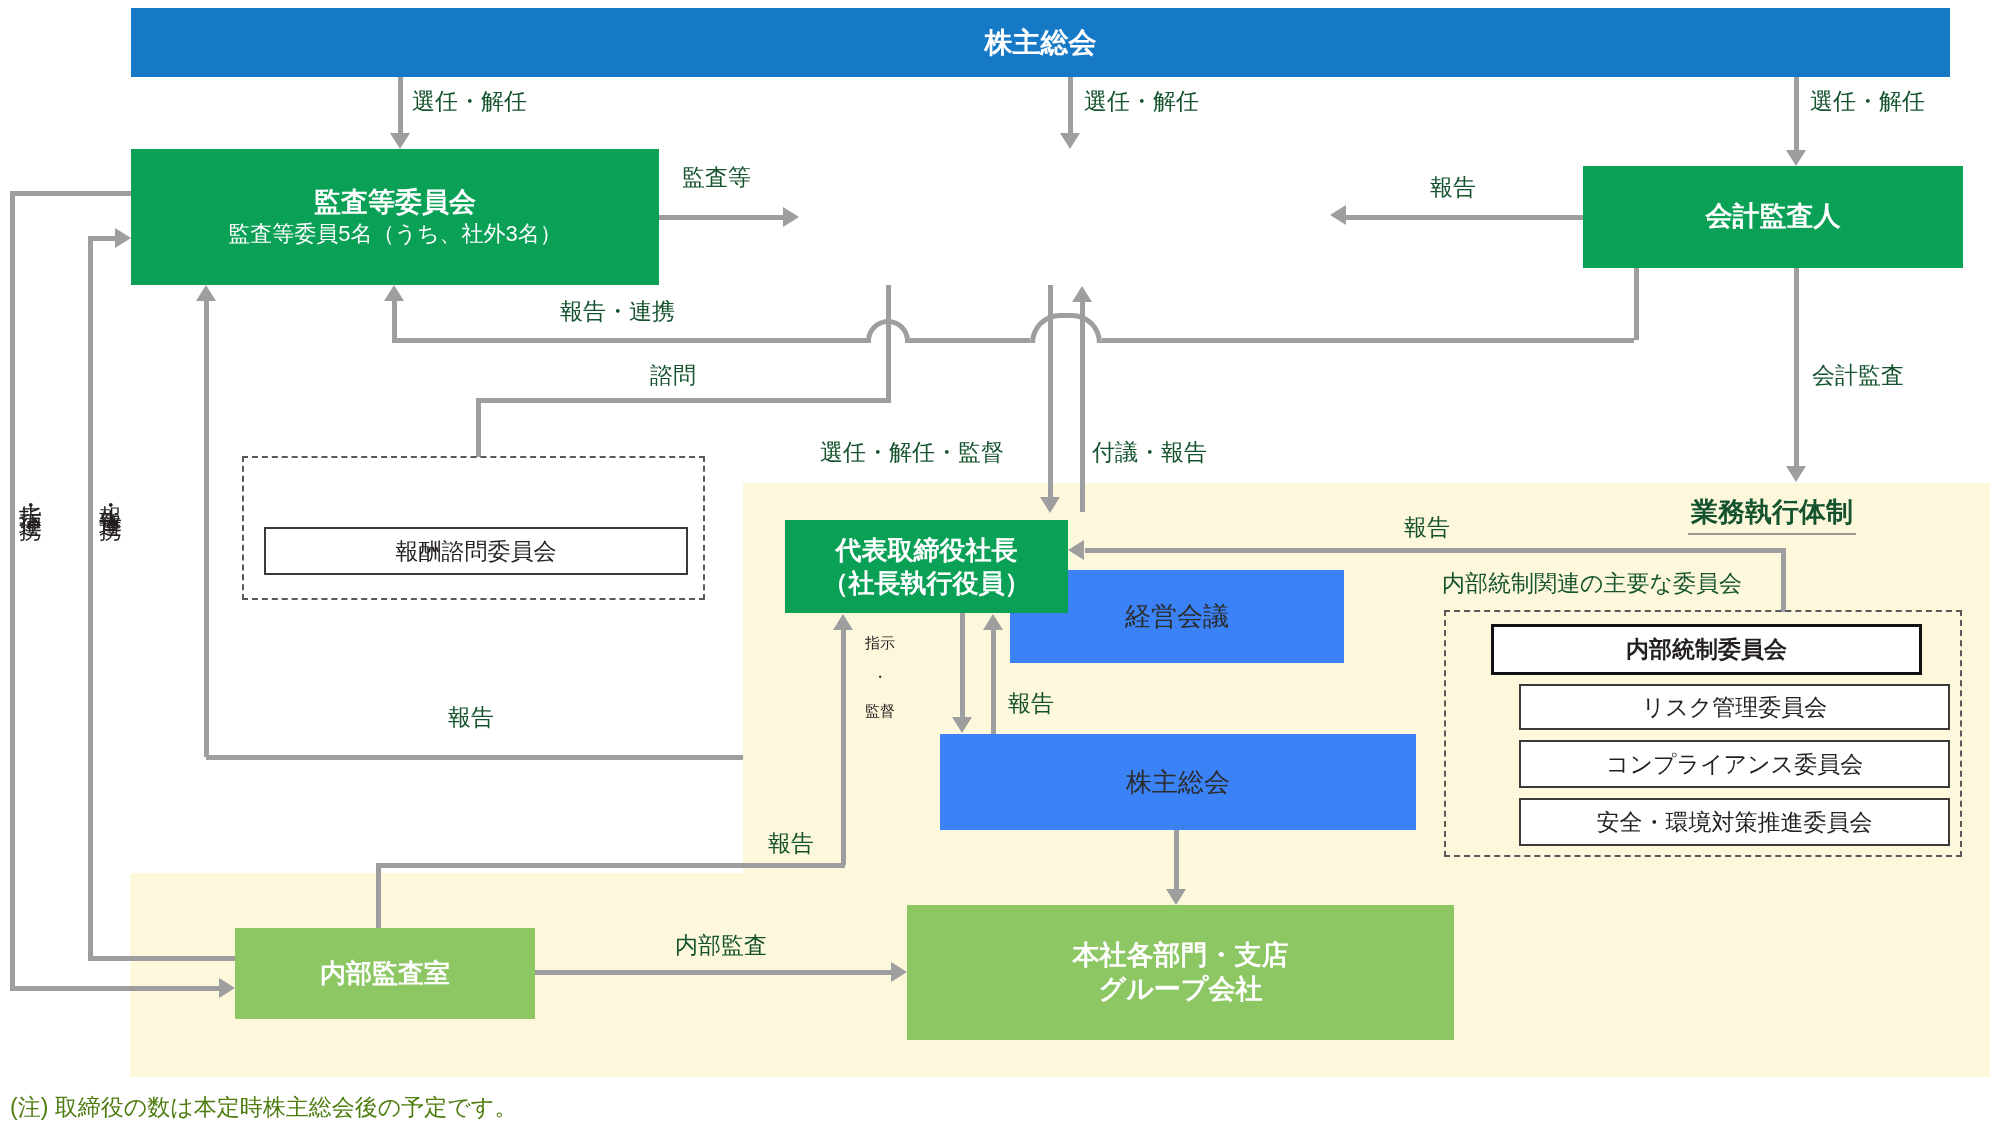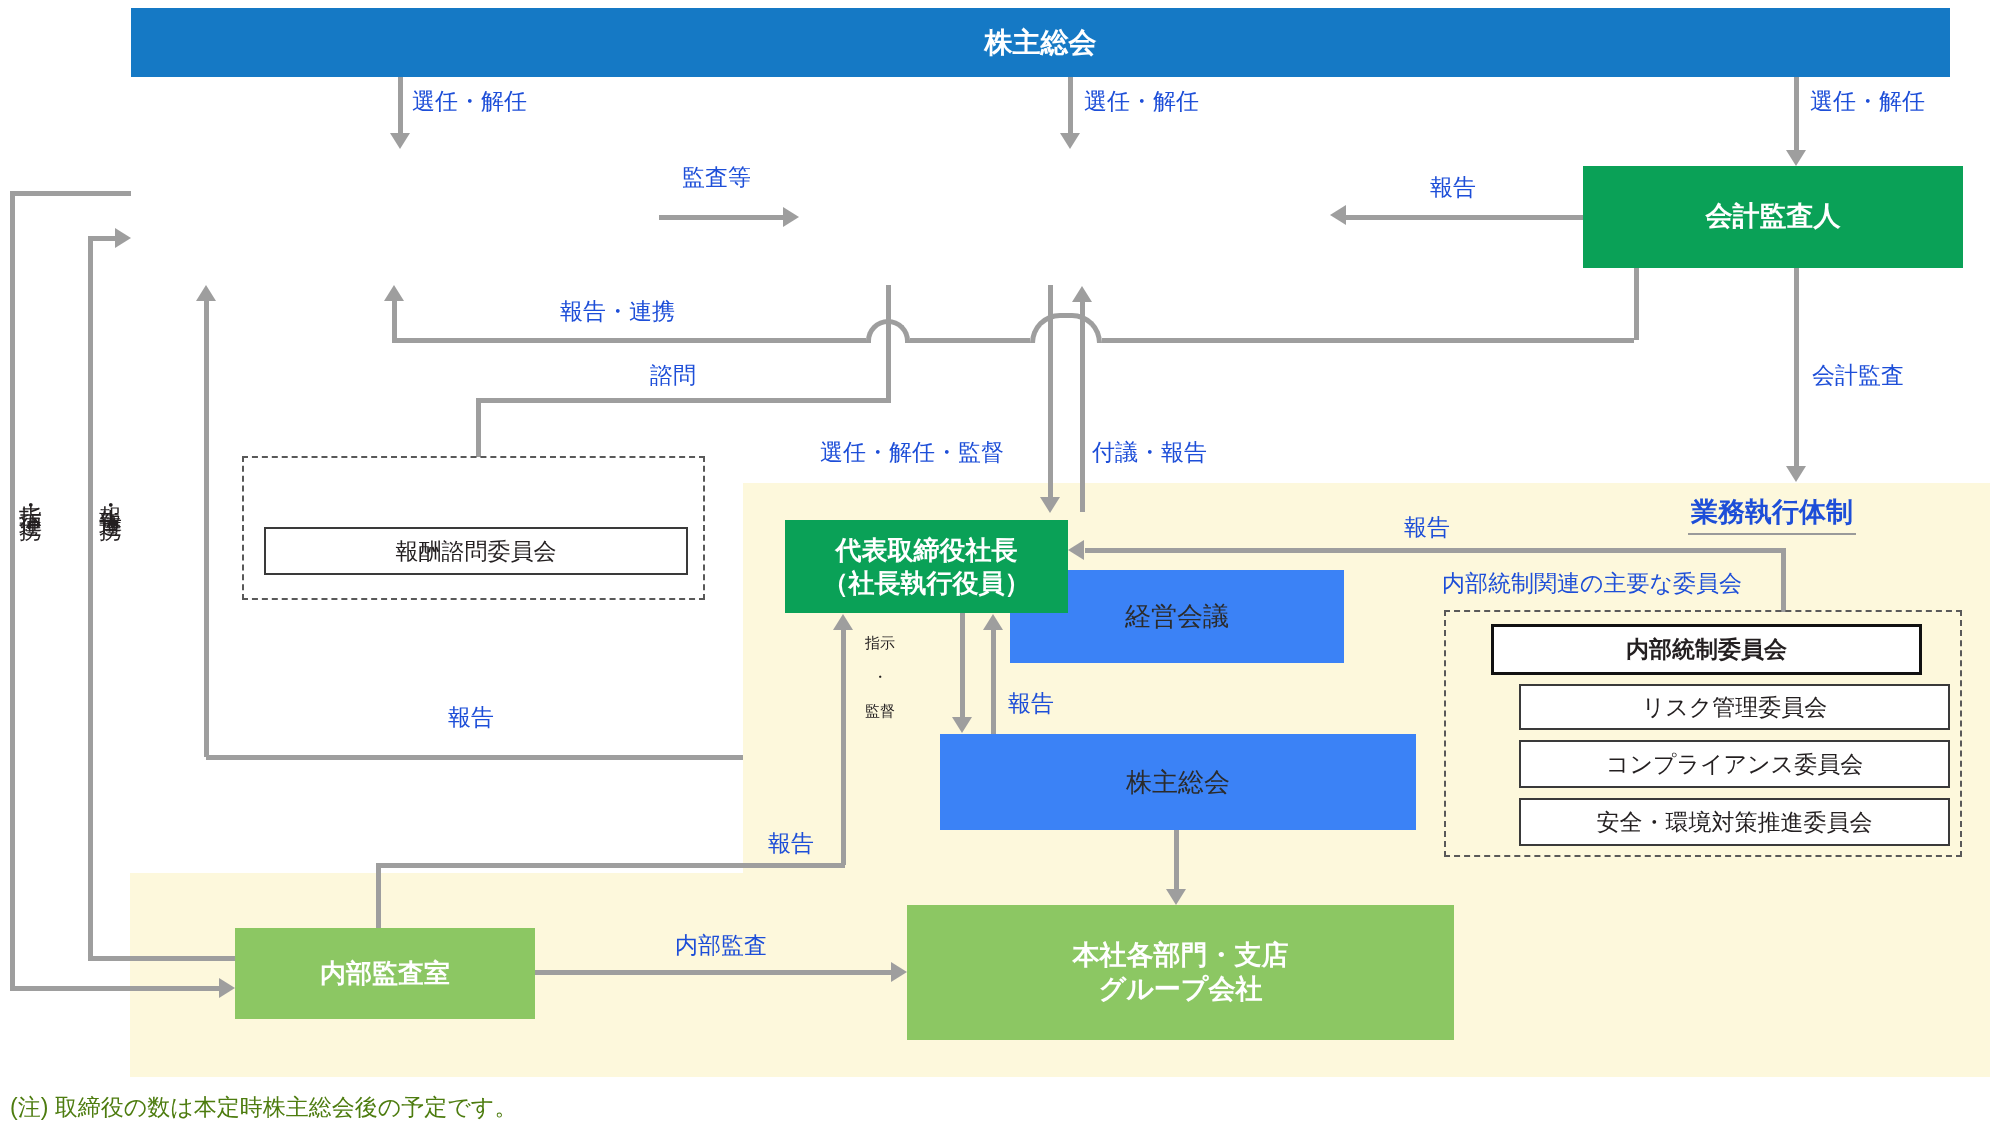--- a/index.html
+++ b/index.html
@@ -26,21 +26,21 @@
   .dashedbox{position:absolute;border:2px dashed #595959;box-sizing:border-box}
   
   .ln{position:absolute;background:#9e9e9e}
   .ah{position:absolute;width:0;height:0}
   .ah.up{border-left:10px solid transparent;border-right:10px solid transparent;border-bottom:16px solid #9e9e9e}
   .ah.down{border-left:10px solid transparent;border-right:10px solid transparent;border-top:16px solid #9e9e9e}
   .ah.left{border-top:10px solid transparent;border-bottom:10px solid transparent;border-right:16px solid #9e9e9e}
   .ah.right{border-top:10px solid transparent;border-bottom:10px solid transparent;border-left:16px solid #9e9e9e}
   .arc{position:absolute;border:5px solid #9e9e9e;border-bottom:none;background:transparent;box-sizing:border-box}
   
-  .lbl{position:absolute;font-size:23px;color:#1d4ed8;white-space:nowrap}
+  .lbl{position:absolute;font-size:23px;color:#14532d;white-space:nowrap}
   .vlbl{position:absolute;font-size:23px;color:#231f20;writing-mode:vertical-rl;text-orientation:upright;letter-spacing:3px}
   .underlined{font-weight:bold;font-size:27px;border-bottom:2px solid #9a9a9a;padding:0 3px 3px}
   .stack{position:absolute;width:70px;text-align:center;font-size:15px;line-height:34px}
   .note{position:absolute;font-size:23px;color:#4d7c0f}
 </style>
 </head>
 <body>
 
 <div id="stage">
 
@@ -116,20 +116,24 @@
 
   <i class="ln" style="left:88px;top:956px;width:147px;height:5px"></i>
   <i class="ln" style="left:88px;top:236px;width:5px;height:722px"></i>
   <i class="ln" style="left:88px;top:236px;width:27px;height:5px"></i>
   <i class="ah right" style="left:115px;top:228px"></i>
 
   <div class="box blue t28b" style="left:131px;top:8px;width:1819px;height:69px">
     <span>株主総会</span>
   </div>
 
+  <div class="box green" style="left:131px;top:149px;width:528px;height:136px">
+    <span class="t27b">監査等委員会</span>
+    <span class="t22">監査等委員5名（うち、社外3名）</span>
+  </div>
 
 
   <div class="box green t27b" style="left:1583px;top:166px;width:380px;height:102px">
     <span>会計監査人</span>
   </div>
 
   <div class="dashedbox" style="left:242px;top:456px;width:463px;height:144px">
     <div class="box whitebox t23" style="left:20px;top:69px;width:424px;height:48px">
       <span>報酬諮問委員会</span>
     </div>

